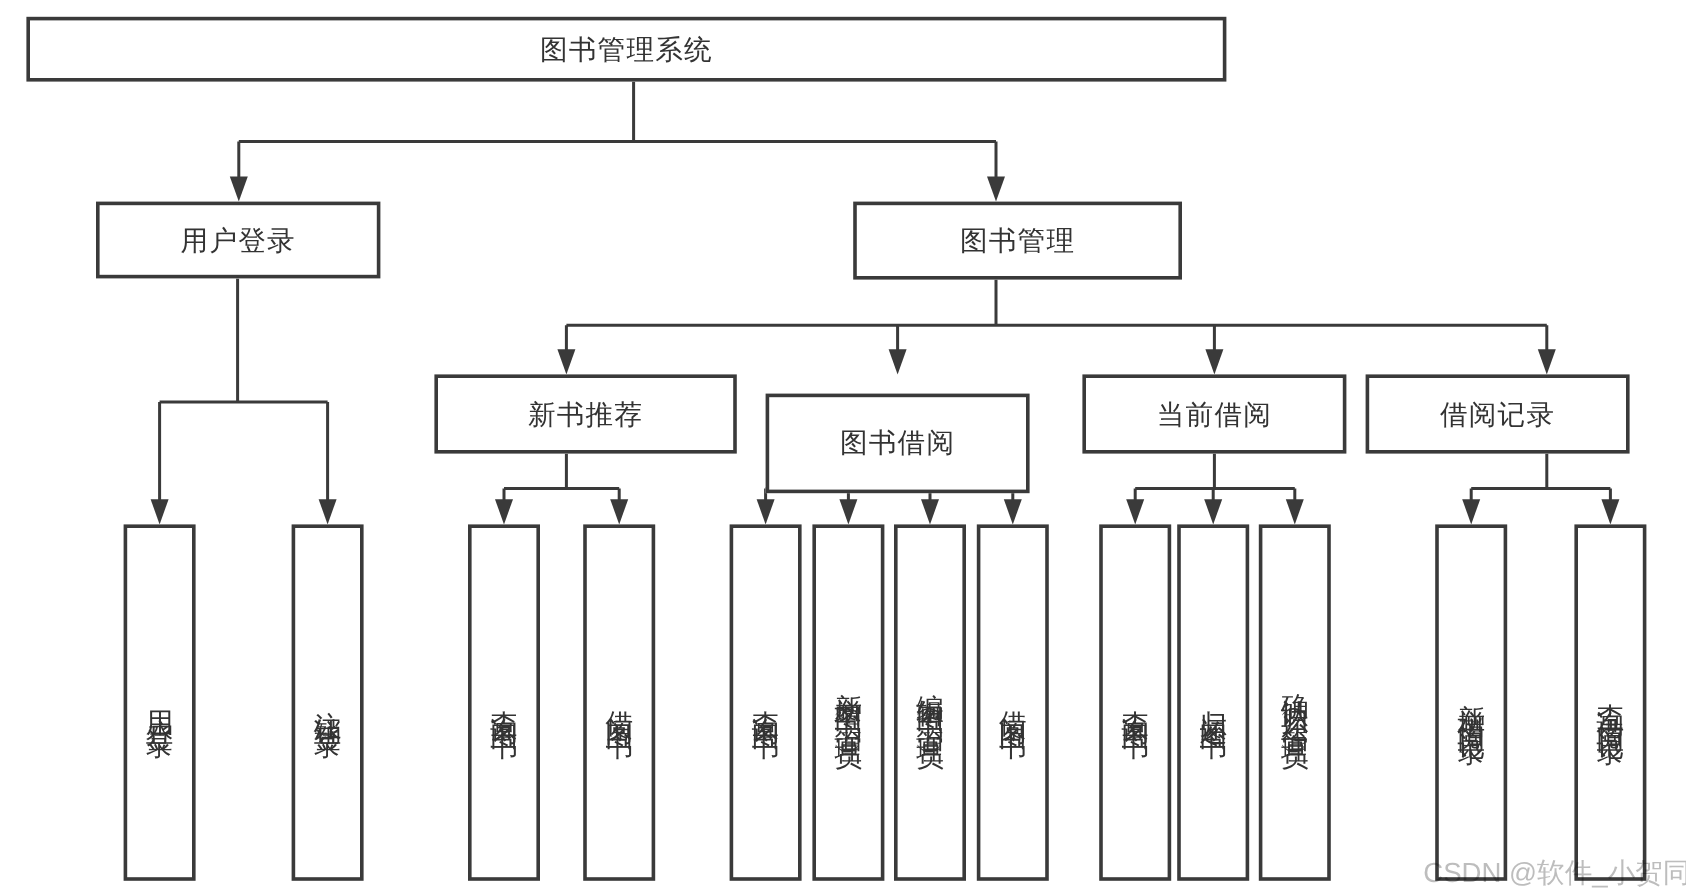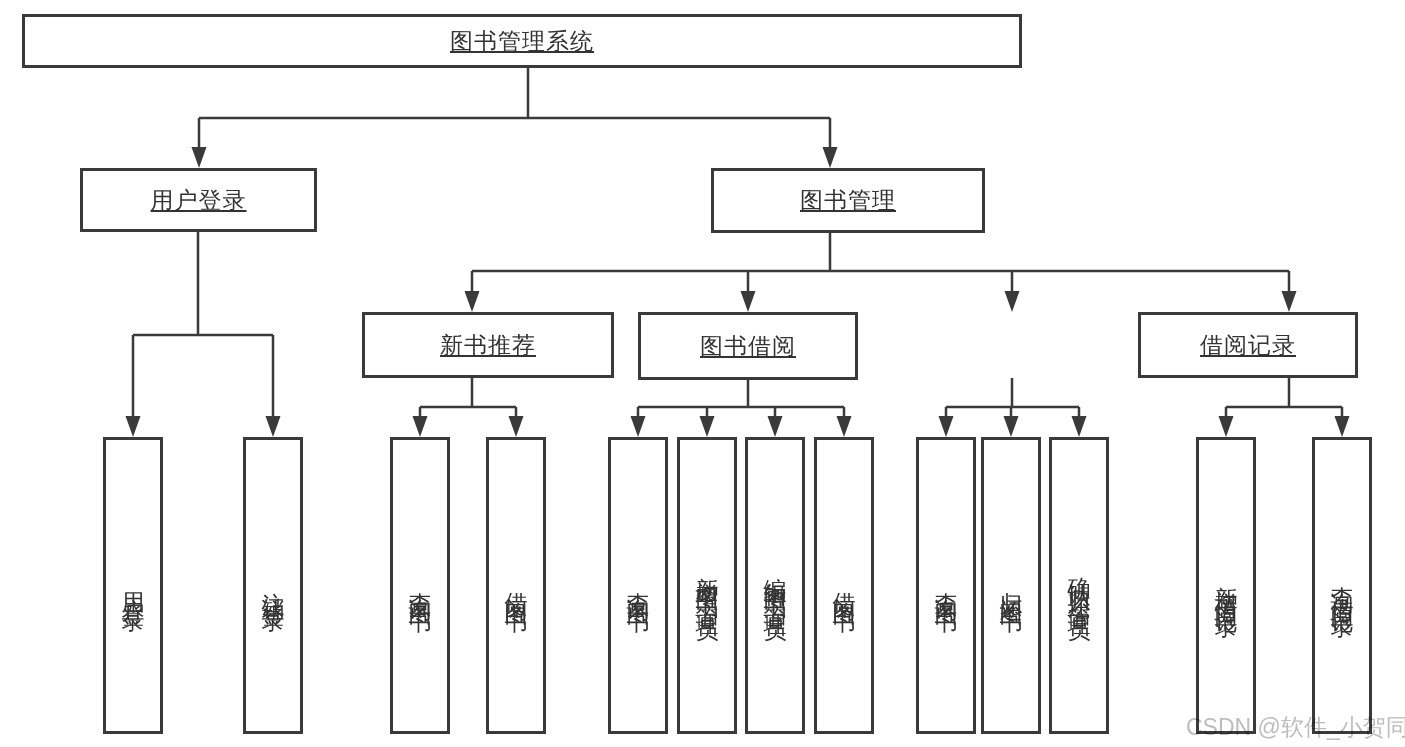--- a/index.html
+++ b/index.html
@@ -17,21 +17,20 @@
     border:3px solid #3a3a3a;
     background:#ffffff;
     display:flex;align-items:center;justify-content:center;
     color:#333333;
   }
   .hlabel{
     font-size:23px;
     color:#333333;
     white-space:nowrap;
     letter-spacing:1px;
-    text-decoration:underline;
   }
   .leaf .vlabel{
     writing-mode:vertical-rl;
     text-orientation:mixed;
     font-size:23px;
     letter-spacing:6px;
     line-height:1;
     color:#333333;
   }
   .watermark{
@@ -96,22 +95,25 @@
   <div class="node" style="left:80px;top:168px;width:237px;height:64px">
     <span class="hlabel">用户登录</span>
   </div>
   <div class="node" style="left:711px;top:168px;width:274px;height:65px">
     <span class="hlabel">图书管理</span>
   </div>
 
   <div class="node" style="left:362px;top:312px;width:252px;height:66px">
     <span class="hlabel">新书推荐</span>
   </div>
-  <div class="node" style="left:638px;top:312px;width:220px;height:68px">
+  <div class="node" style="left:638px;top:328px;width:220px;height:83px">
     <span class="hlabel">图书借阅</span>
+  </div>
+  <div class="node" style="left:902px;top:312px;width:220px;height:66px">
+    <span class="hlabel">当前借阅</span>
   </div>
   <div class="node" style="left:1138px;top:312px;width:220px;height:66px">
     <span class="hlabel">借阅记录</span>
   </div>
 
   <div class="node leaf" style="left:103px;top:437px;width:60px;height:297px">
     <span class="vlabel">用户登录</span>
   </div>
   <div class="node leaf" style="left:243px;top:437px;width:60px;height:297px">
     <span class="vlabel">注销登录</span>

